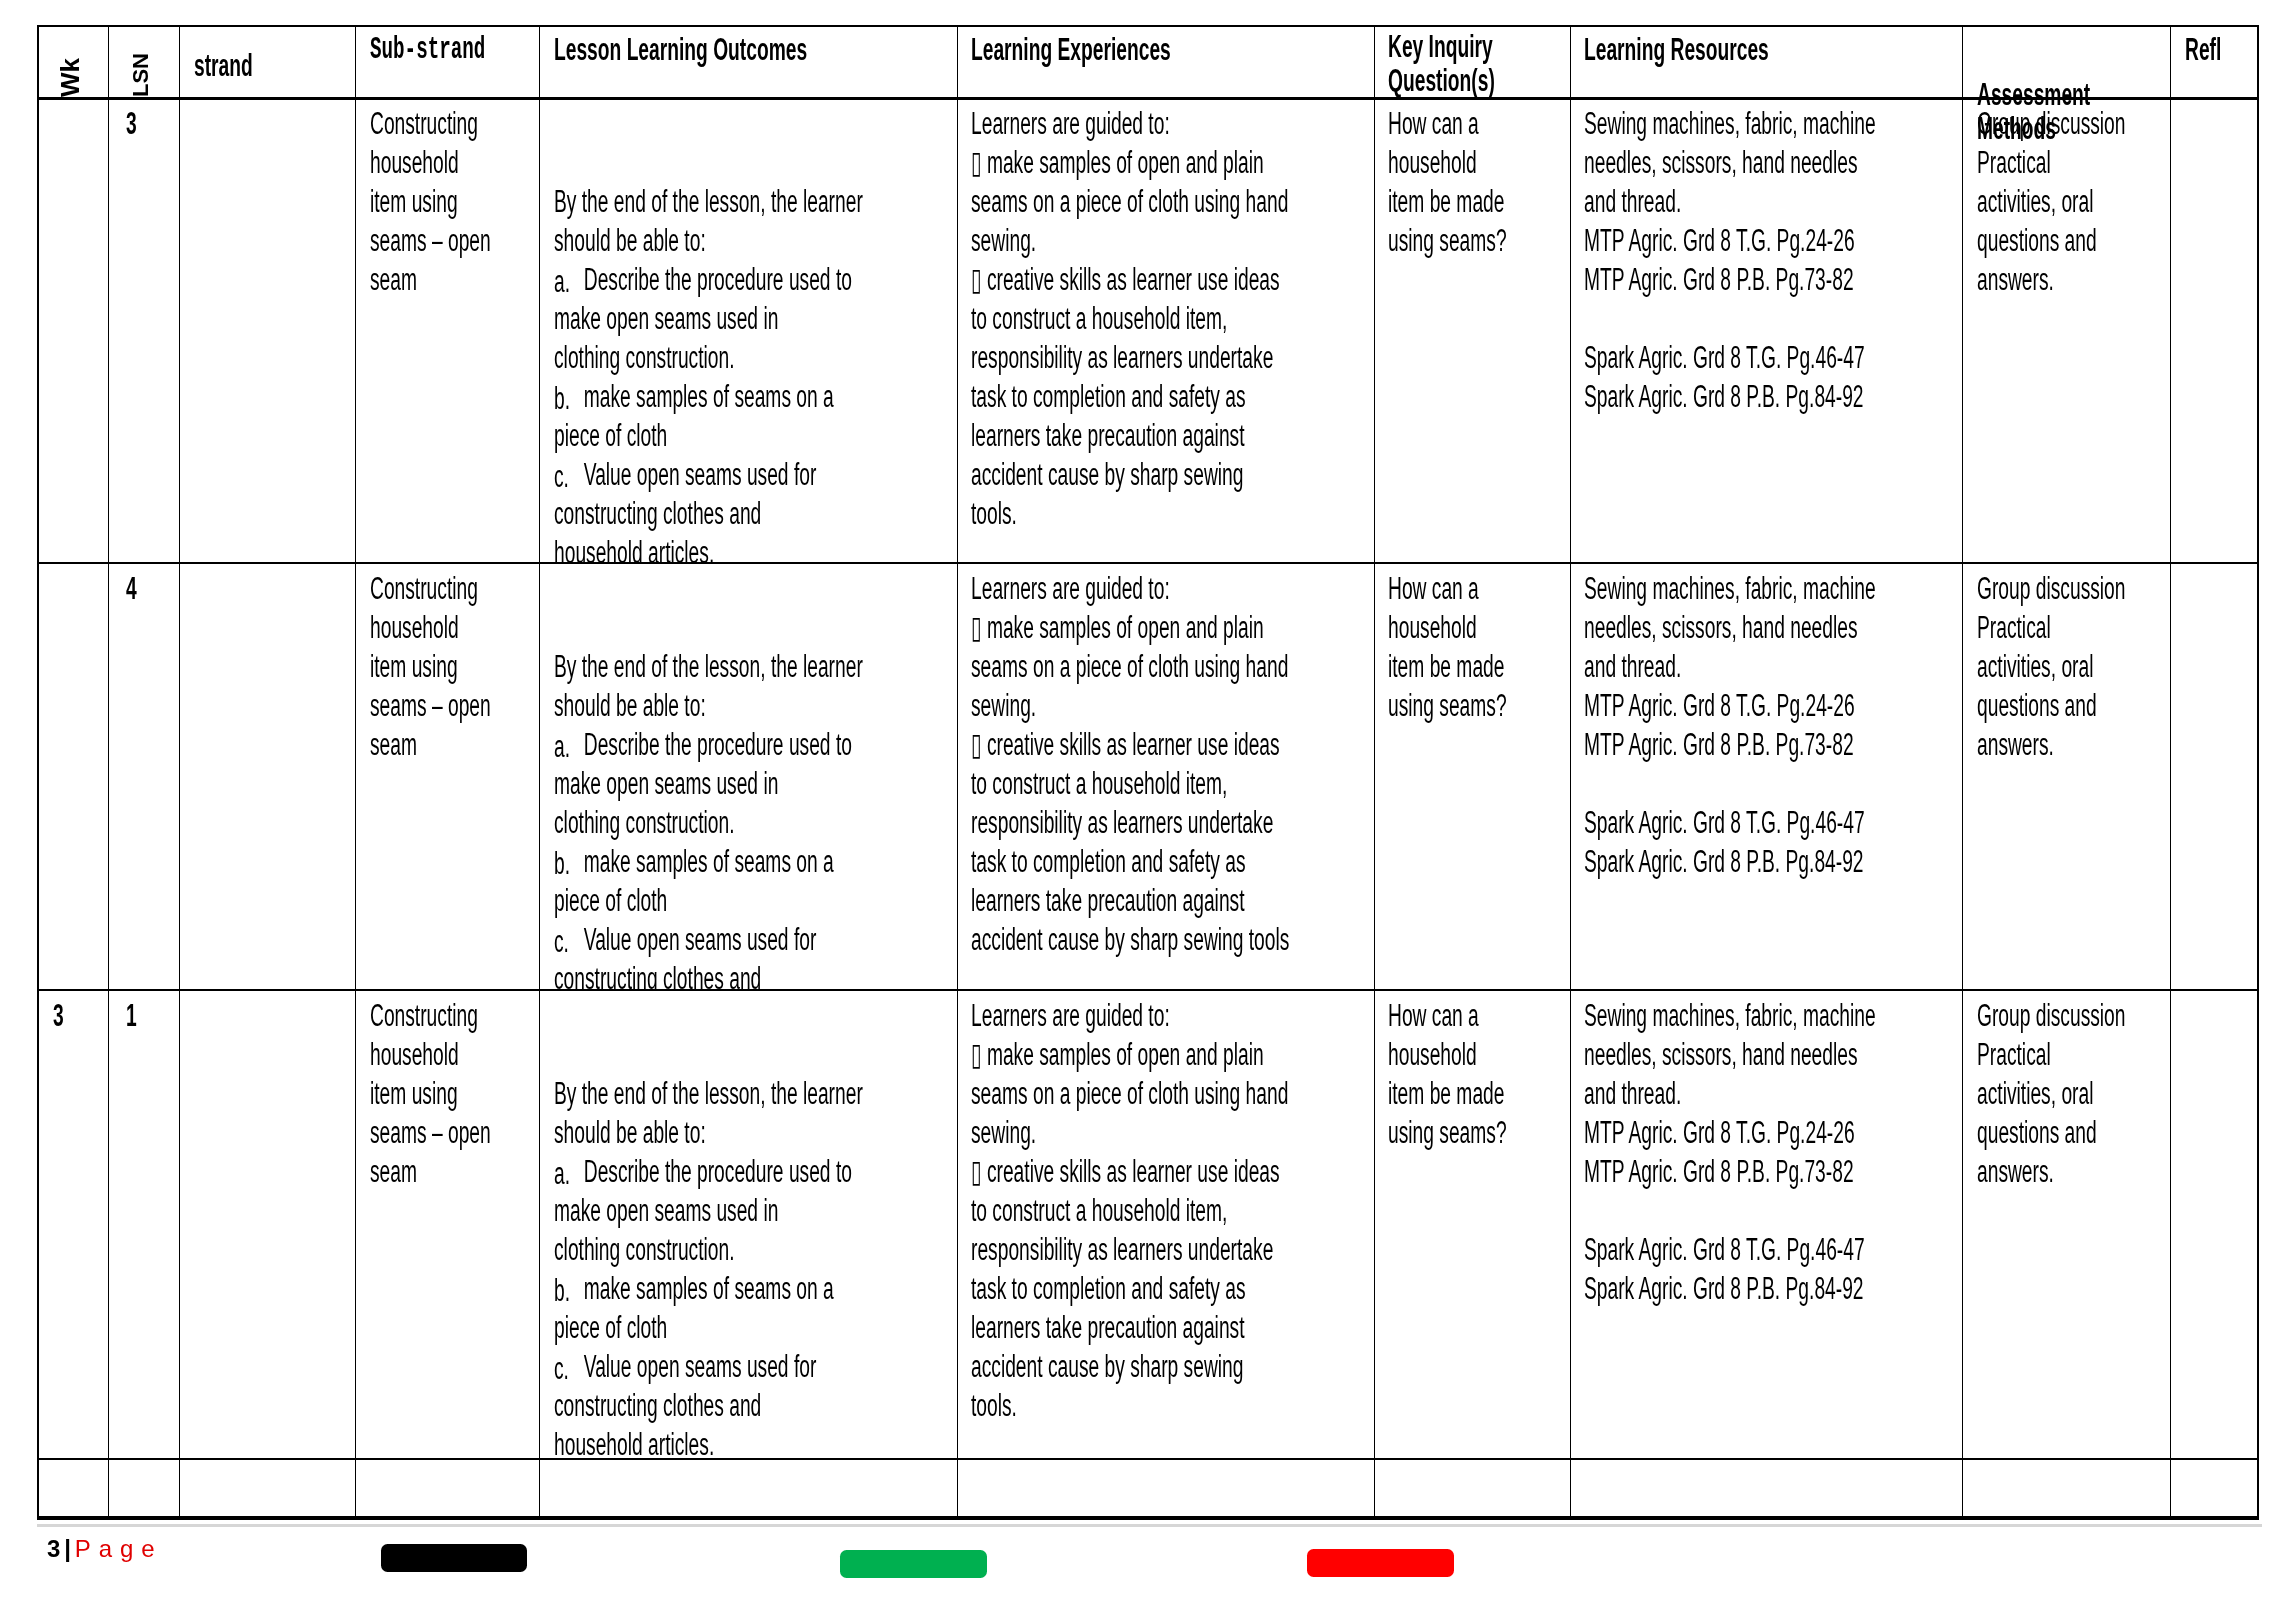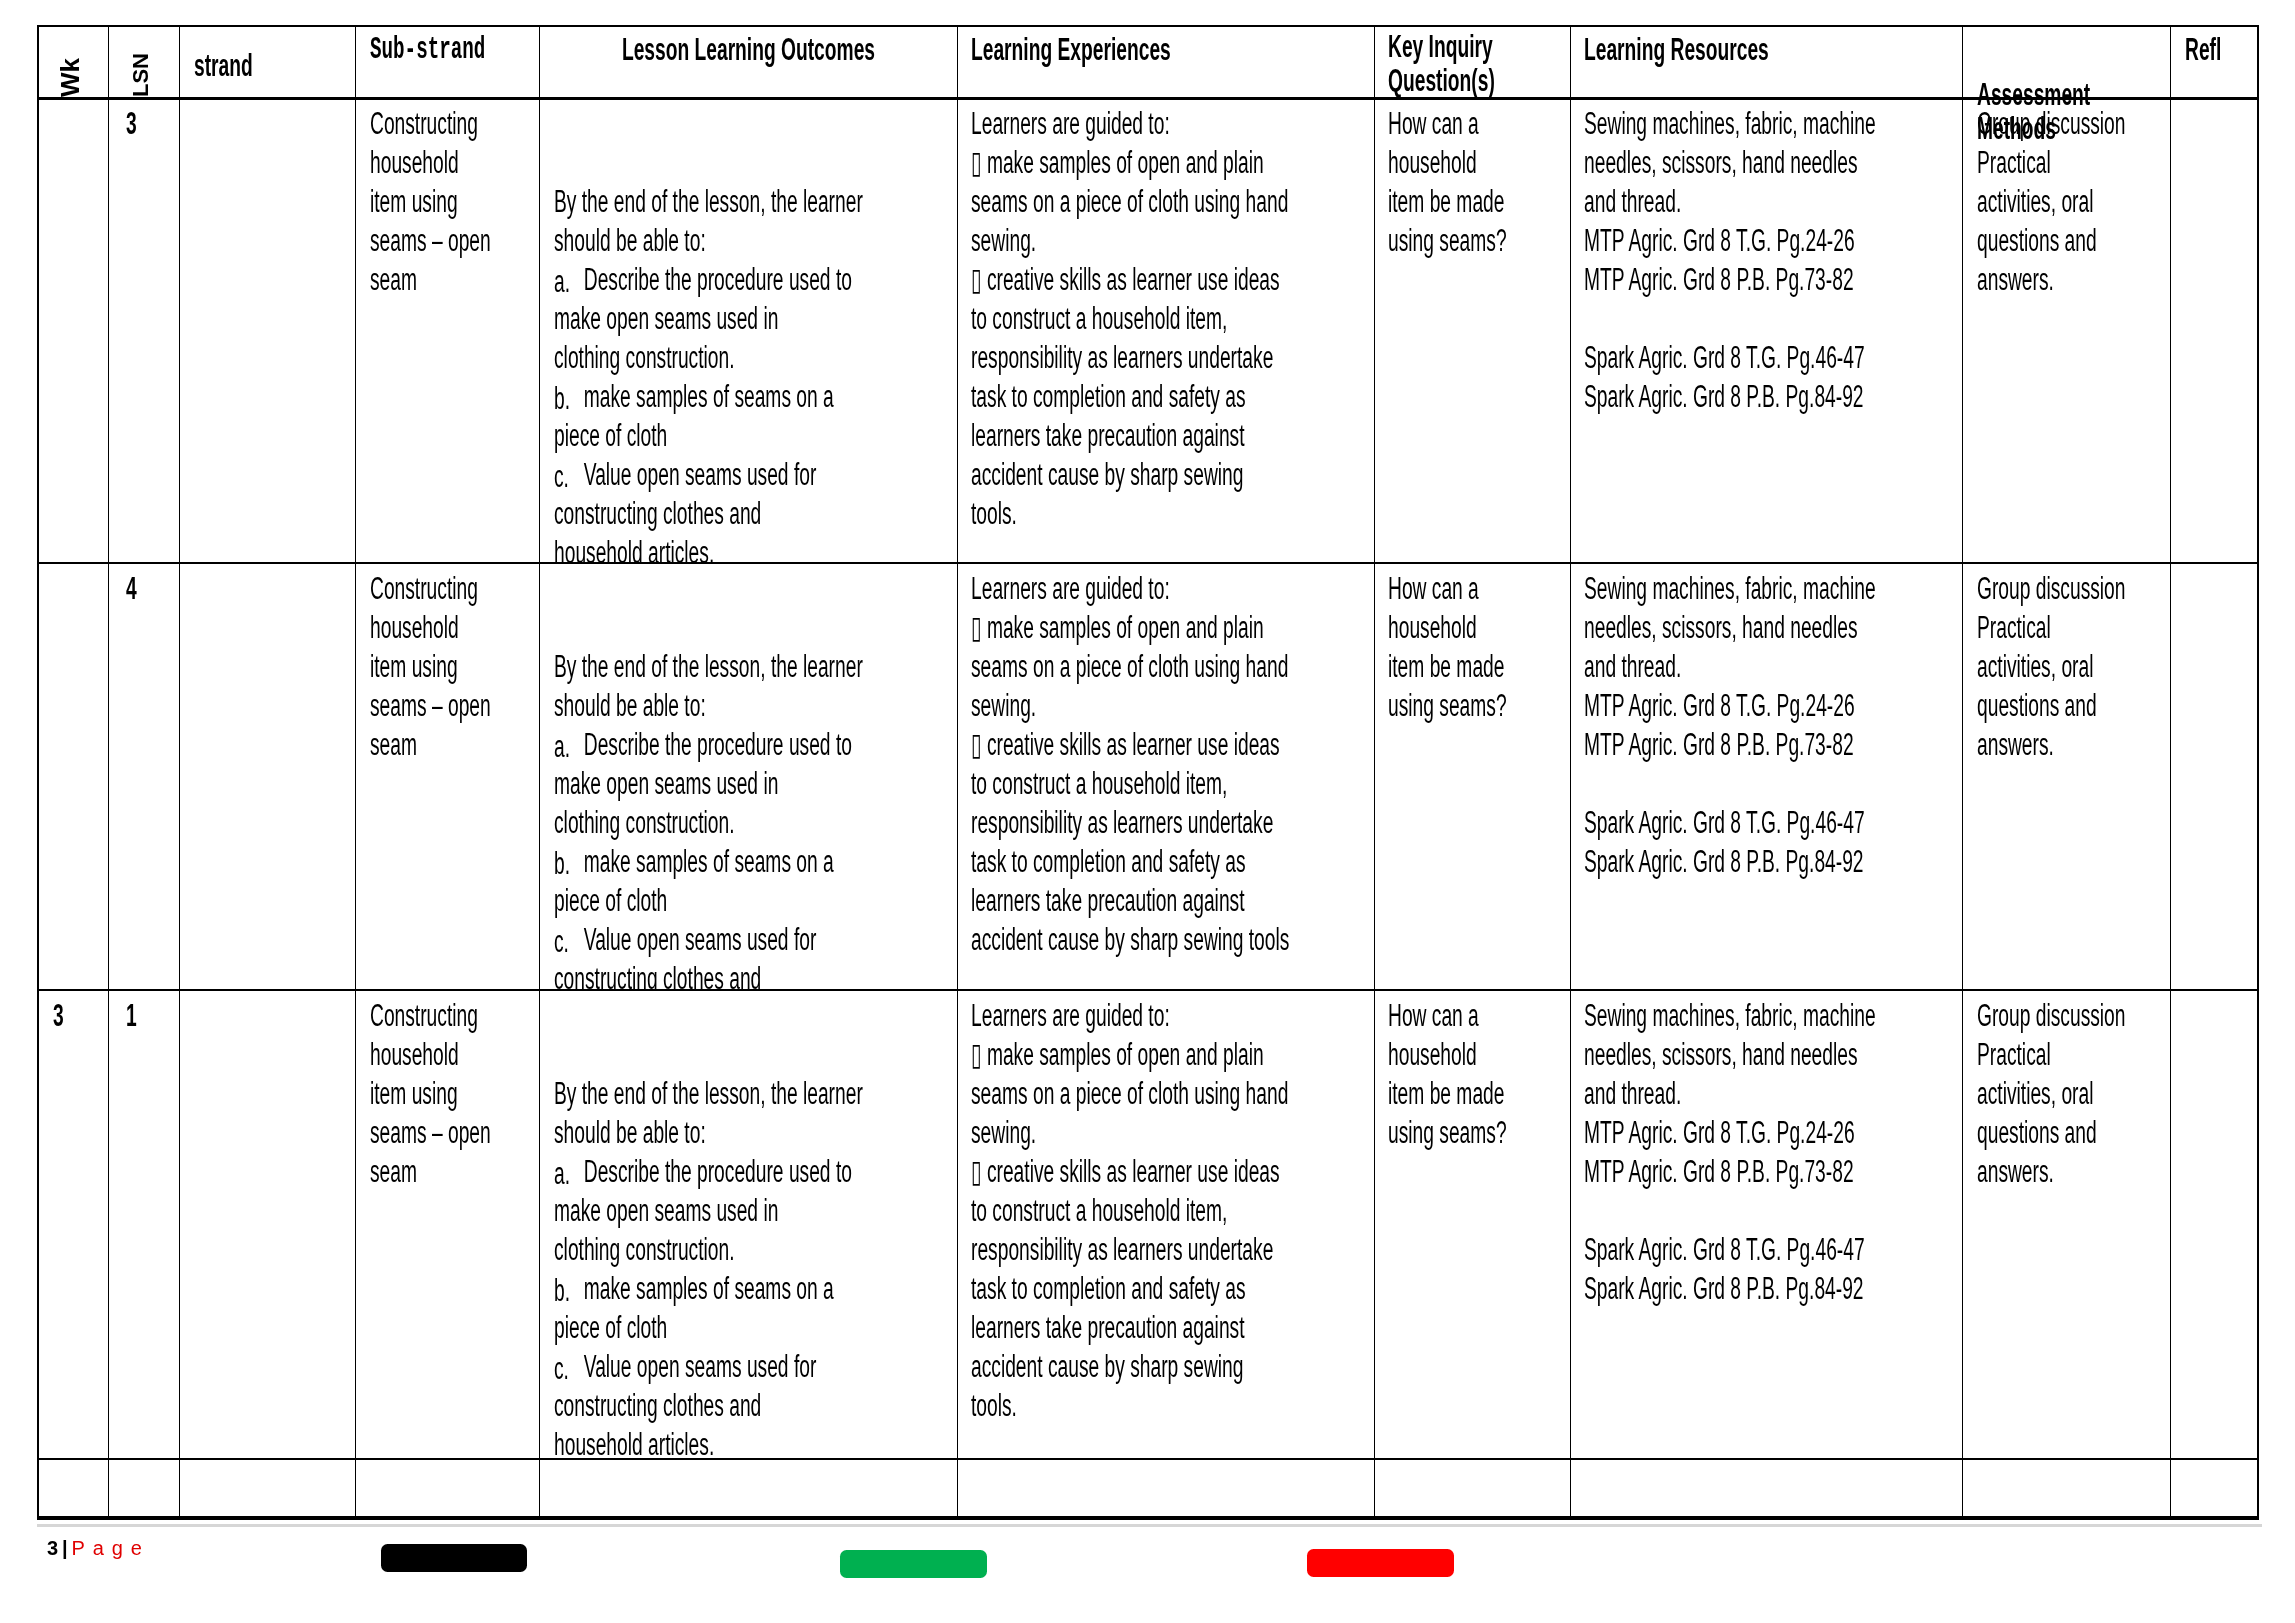--- a/index.html
+++ b/index.html
@@ -8,21 +8,21 @@
   .hline { position:absolute; left:37px; width:2222px; background:#000; }
   .vline { position:absolute; width:1.3px; background:#000; }
   .cell { position:absolute; box-sizing:border-box; padding:5.2px 13px 0 14.4px; overflow:hidden; }
   .txt { display:block; transform-origin:0 0; transform:scaleX(0.62); white-space:pre; font-size:31px; line-height:39px; width:161%; }
   .hdr { font-weight:bold; }
   .list { display:block; }
   .li { position:relative; padding-left:48px; }
   .li .mk { position:absolute; left:0; top:0; }
   .vert { position:absolute; transform:rotate(-90deg); transform-origin:0 0; font-weight:bold; font-size:26px; white-space:nowrap; }
   .footer-line { position:absolute; left:37px; top:1524px; width:2225px; height:3.3px; background:#d6d6d6; }
-  .pagenum { position:absolute; left:47px; top:1531px; font-size:20px; line-height:35px; white-space:nowrap; }
+  .pagenum { position:absolute; left:47px; top:1531px; font-size:24px; line-height:35px; white-space:nowrap; }
   .pagenum .n { font-weight:bold; color:#000; }
   .pagenum .sep { color:#000; font-weight:bold; margin:0 3.9px; }
   .pagenum .p { color:#e00000; letter-spacing:7.9px; }
   .swatch { position:absolute; border-radius:6.5px; }
 </style>
 </head>
 <body>
 
 <div class="tbl"></div>
 
@@ -43,21 +43,21 @@
 <div class="vline" style="left:2170px;top:25px;height:1495px;"></div>
 
 <div class="vert" style="left:55px;top:97px;">Wk</div>
 <div class="vert" style="left:128px;top:97px;font-size:22px;">LSN</div>
 <div class="cell" style="left:180px;top:25px;width:175px;height:73px;margin-top:16px;">
   <span class="txt hdr">strand</span>
 </div>
 <div class="cell" style="left:356px;top:25px;width:183px;height:73px;font-family:Liberation Mono, monospace;">
   <span class="txt hdr">Sub-strand</span>
 </div>
-<div class="cell" style="left:540px;top:25px;width:417px;height:73px;text-align:center;">
+<div class="cell" style="left:540px;top:25px;width:417px;height:73px;">
   <span class="txt hdr">Lesson Learning Outcomes</span>
 </div>
 <div class="cell" style="left:957px;top:25px;width:416px;height:73px;">
   <span class="txt hdr">Learning Experiences</span>
 </div>
 <div class="cell" style="left:1374px;top:25px;width:196px;height:73px;">
   <span class="txt hdr" style="line-height:34px;">Key Inquiry
 Question(s)</span>
 </div>
 <div class="cell" style="left:1570px;top:25px;width:392px;height:73px;">

